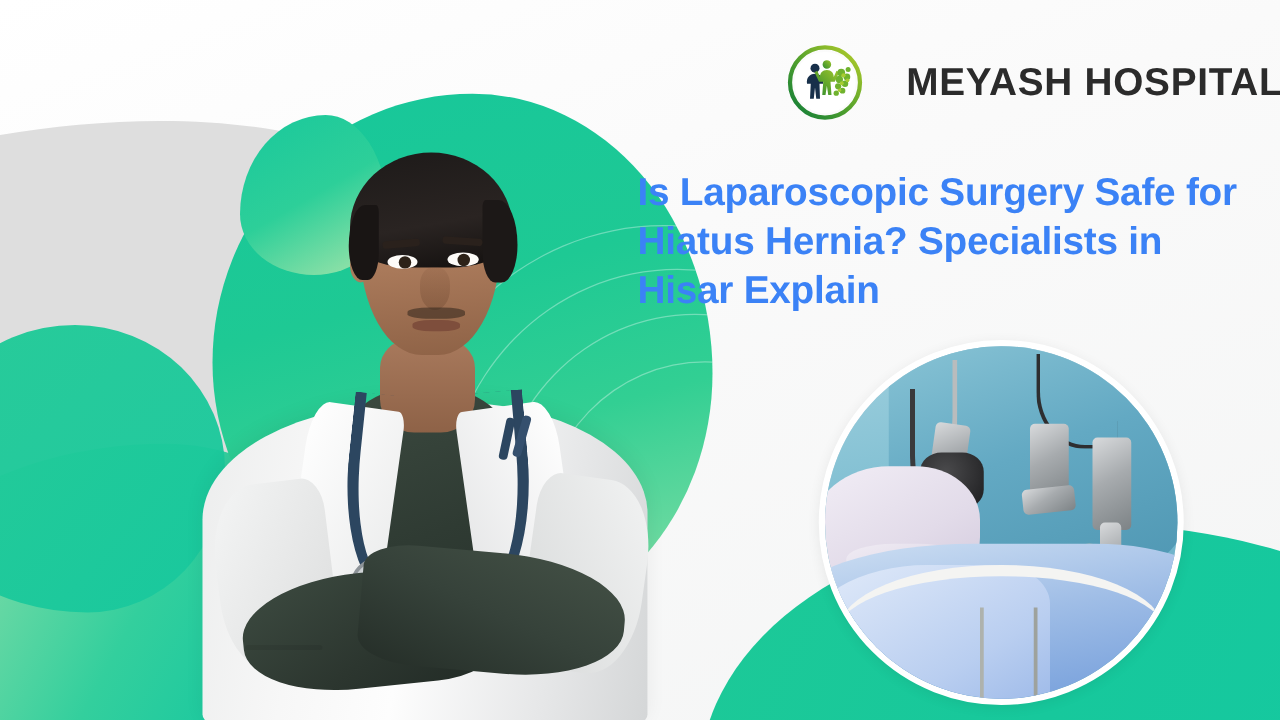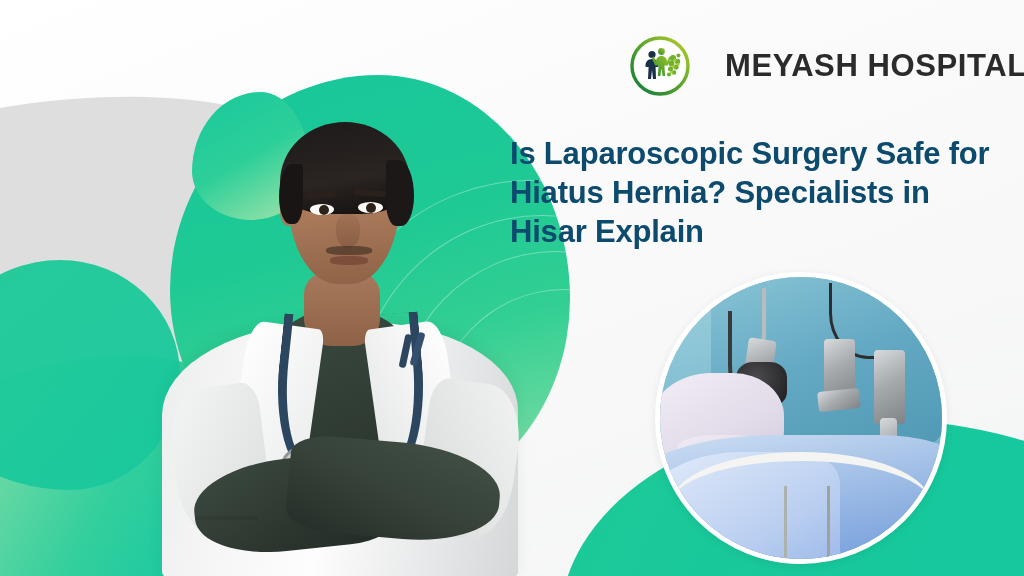--- a/index.html
+++ b/index.html
@@ -151,21 +151,21 @@
   .logo-wrap{position:absolute;left:628px;top:34px;display:flex;align-items:center;gap:16px;}
   .logo-mark{width:64px;height:64px;flex:0 0 64px;}
   .logo-text{
     font-size:31px;font-weight:bold;letter-spacing:.6px;color:#2b2b2b;
     font-family:"Liberation Sans", sans-serif;white-space:nowrap;margin-left:17px;
   }
 
   
   .headline{
     position:absolute;left:510px;top:134px;width:500px;
-    font-size:31px;line-height:1.26;font-weight:bold;color:#0c4a6e;
+    font-size:31px;line-height:1.26;font-weight:bold;color:#3b82f6;
     letter-spacing:-.2px;
   }
 
   
   .photo-circle{
     position:absolute;left:655px;top:272px;width:292px;height:292px;border-radius:50%;
     border:5px solid #ffffff;box-sizing:border-box;overflow:hidden;
     background:#bcd4e0;box-shadow:0 2px 10px rgba(0,0,0,.07);
   }
   .p-bg{position:absolute;inset:0;background:linear-gradient(170deg,#9fd0de 0%,#7bbcd0 45%,#5fa8c2 100%);}

